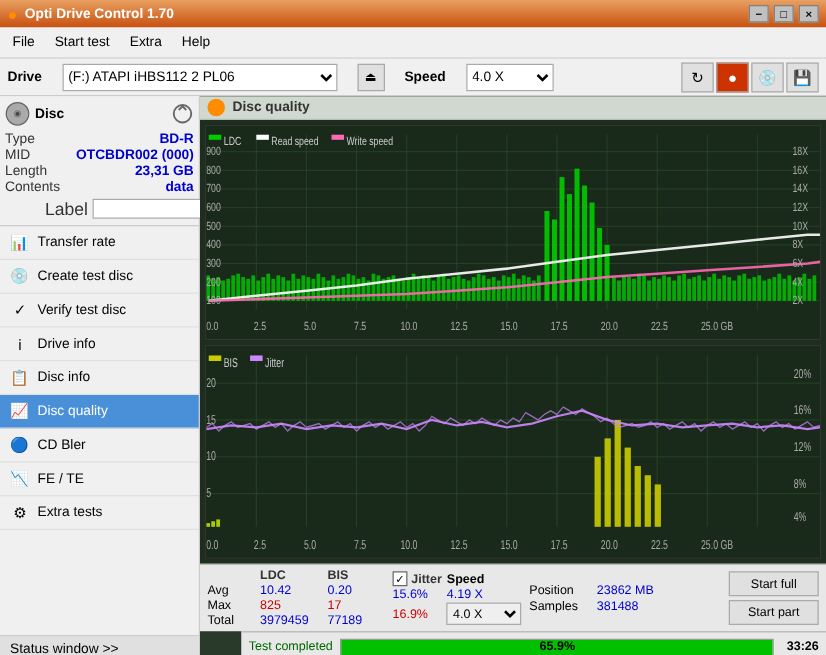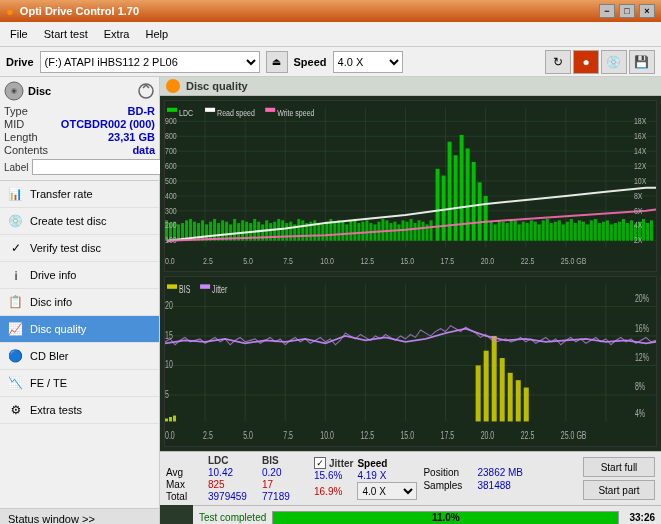--- a/index.html
+++ b/index.html
@@ -37,21 +37,21 @@
     .menu-item { padding: 2px 6px; font-size: 11px; cursor: pointer; }
 
     
     .drive-bar {
       background: #f0f0f0;
       height: 30px;
       display: flex;
       align-items: center;
       padding: 0 6px;
       border-bottom: 1px solid #ccc;
-      gap: 6px;
+      gap: 16px;
     }
     .drive-label { font-size: 11px; font-weight: bold; }
     .drive-select {
       flex: 1; max-width: 220px;
       height: 22px; font-size: 11px;
       border: 1px solid #aaa; background: white;
     }
     .drive-icon-btn {
       width: 22px; height: 22px; background: #e0e0e0; border: 1px solid #aaa;
       display: flex; align-items: center; justify-content: center; cursor: pointer; font-size: 10px;
@@ -228,21 +228,21 @@
       </div>
       <div class="disc-field">
         <span class="disc-field-label">Length</span>
         <span class="disc-field-value">23,31 GB</span>
       </div>
       <div class="disc-field">
         <span class="disc-field-label">Contents</span>
         <span class="disc-field-value">data</span>
       </div>
       <div class="disc-label-row">
-        <span style="font-size:10px;color:#333;">Label</span>
+        <span style="font-size:14px;color:#333;margin-left:32px;">Label</span>
         <input type="text" class="disc-label-input" value="" style="">
         <div class="disc-label-btn">✎</div>
       </div>
     </div>
 
     <div class="nav-items">
       <div class="nav-item">
         <span class="nav-item-icon">📊</span>
         <span>Transfer rate</span>
       </div>
@@ -595,19 +595,19 @@
       <div class="buttons-section" style="margin-left:auto;">
         <button class="action-btn">Start full</button>
         <button class="action-btn">Start part</button>
       </div>
     </div>
 
     <div class="progress-area">
       <span class="status-text">Test completed</span>
       <div class="progress-bar-container">
         <div class="progress-bar-fill" style="width:100%;"></div>
-        <div class="progress-text">11.0%</div>
+        <div class="progress-text">65.9%</div>
       </div>
       <span class="time-text">33:26</span>
     </div>
 
   </div>
 </div>
 
 </body></html>

